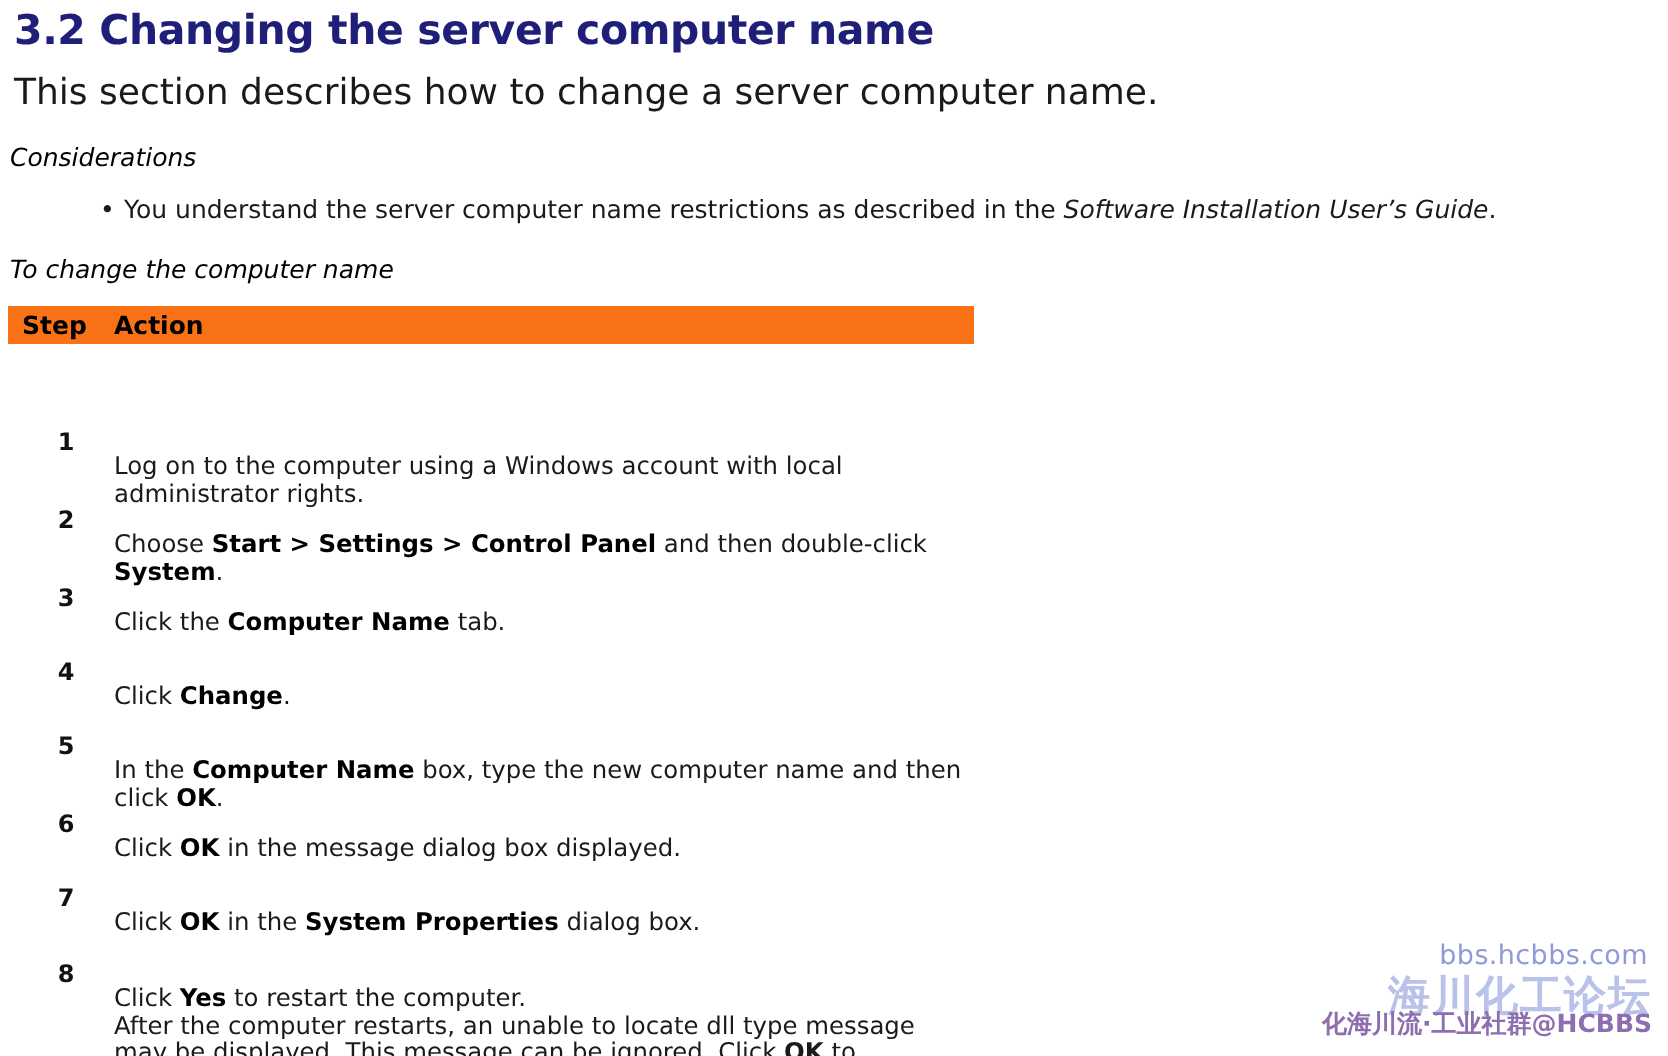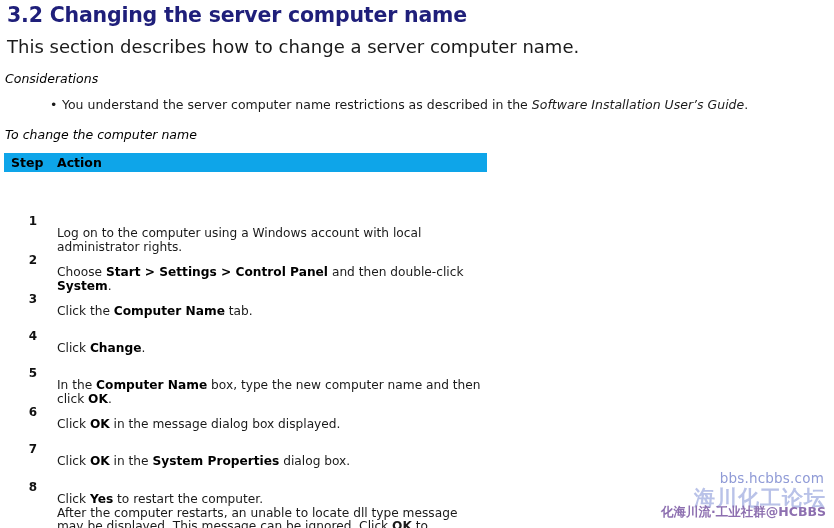--- a/index.html
+++ b/index.html
@@ -77,21 +77,21 @@
   .bullet-row i { font-style: italic; }
 
   
   .step-table {
     position: absolute;
     left: 4px;
     top: 153px;
     width: 483px;
   }
   .table-header {
-    background: #0ea5e9;
+    background: #f97316;
     height: 19px;
     position: relative;
     text-align: right;
   }
   .th-step {
     position: absolute;
     left: 7px;
     top: 2px;
     font-size: 12.5px;
     font-weight: bold;

